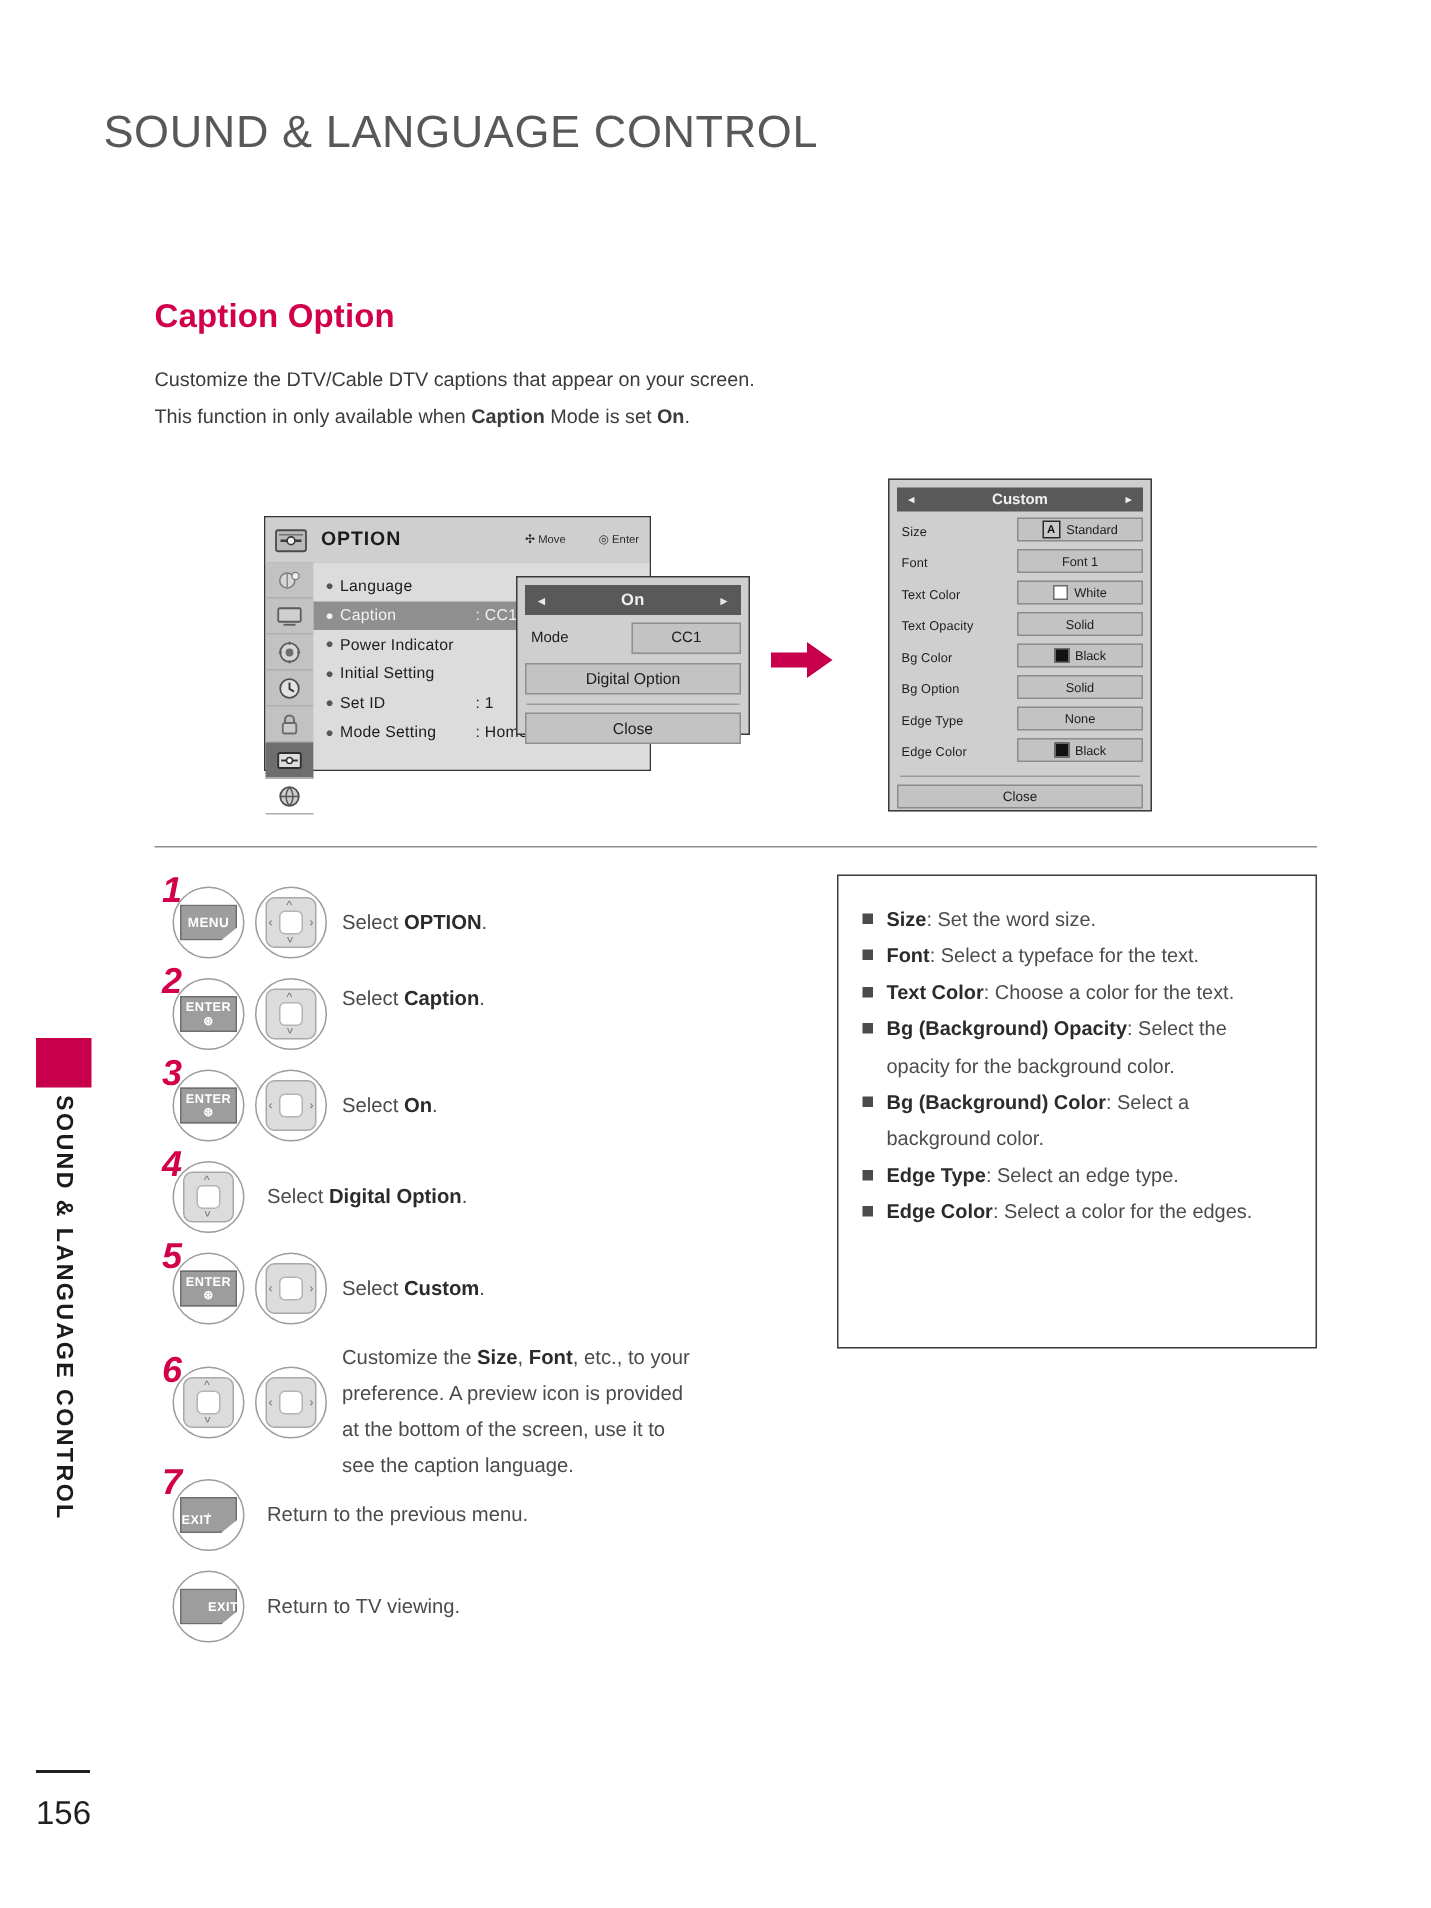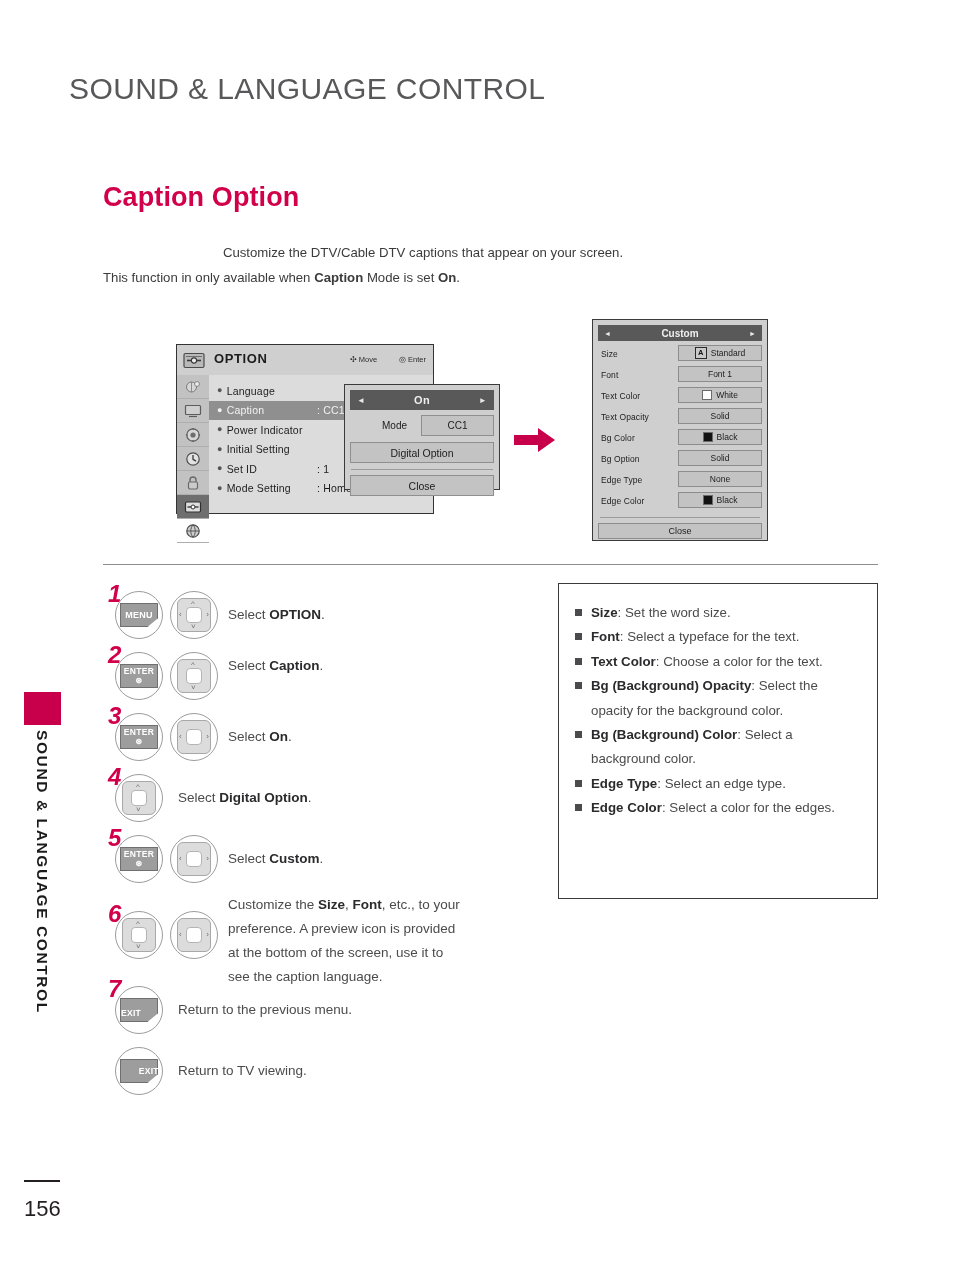--- a/index.html
+++ b/index.html
@@ -12,28 +12,28 @@
 
   
   #page-title{
     position:absolute;left:69px;top:72px;
     font-size:30px;letter-spacing:.4px;font-weight:400;color:#58585a;
     white-space:nowrap;
   }
 
   
   #section-heading{
-    position:absolute;left:103px;top:182px;
-    font-size:27px;font-weight:700;color:#d2004b;letter-spacing:.1px;
+    position:absolute;left:103px;top:198px;
+    font-size:22px;font-weight:700;color:#d2004b;letter-spacing:.1px;
   }
   #intro{
     position:absolute;left:103px;top:240px;width:640px;
     font-size:13.2px;line-height:25px;font-weight:700;color:#3b3b3d;
   }
-  #intro .reg{font-weight:400;text-align:center;}
+  #intro .reg{font-weight:400;}
 
   
   #side-tab-block{position:absolute;left:24px;top:692px;width:37px;height:33px;background:#c8004b;}
   #side-tab-text{
     position:absolute;left:24px;top:730px;width:340px;height:37px;
     font-size:15.5px;font-weight:700;letter-spacing:1.6px;color:#1b1b1b;
     transform:rotate(90deg);transform-origin:18.5px 18.5px;
     white-space:nowrap;line-height:37px;
   }
 
@@ -97,21 +97,21 @@
   }
   .pp-header{
     position:relative;height:20px;background:#595959;color:#efefef;
     display:flex;align-items:center;justify-content:center;
     font-size:11px;font-weight:700;letter-spacing:.4px;
   }
   .pp-header .ar{position:absolute;font-size:8px;color:#e8e8e8;}
   .pp-header .ar.l{left:7px;}
   .pp-header .ar.r{right:7px;}
   .pp-row{position:relative;height:22px;margin-top:5px;}
-  .pp-row .lbl{position:absolute;left:4px;top:5px;font-size:10px;color:#1c1c1c;margin-left:28px;}
+  .pp-row .lbl{position:absolute;left:4px;top:5px;font-size:10px;color:#1c1c1c;}
   .pp-val{
     position:absolute;right:0;top:0;width:73px;height:21px;background:#c3c3c3;
     border:1px solid #8f8f8f;box-sizing:border-box;
     display:flex;align-items:center;justify-content:center;font-size:10px;color:#1c1c1c;
   }
   .pp-wide{
     position:relative;height:21px;margin-top:5px;background:#c3c3c3;
     border:1px solid #8f8f8f;box-sizing:border-box;
     display:flex;align-items:center;justify-content:center;font-size:10.5px;color:#1c1c1c;
   }

